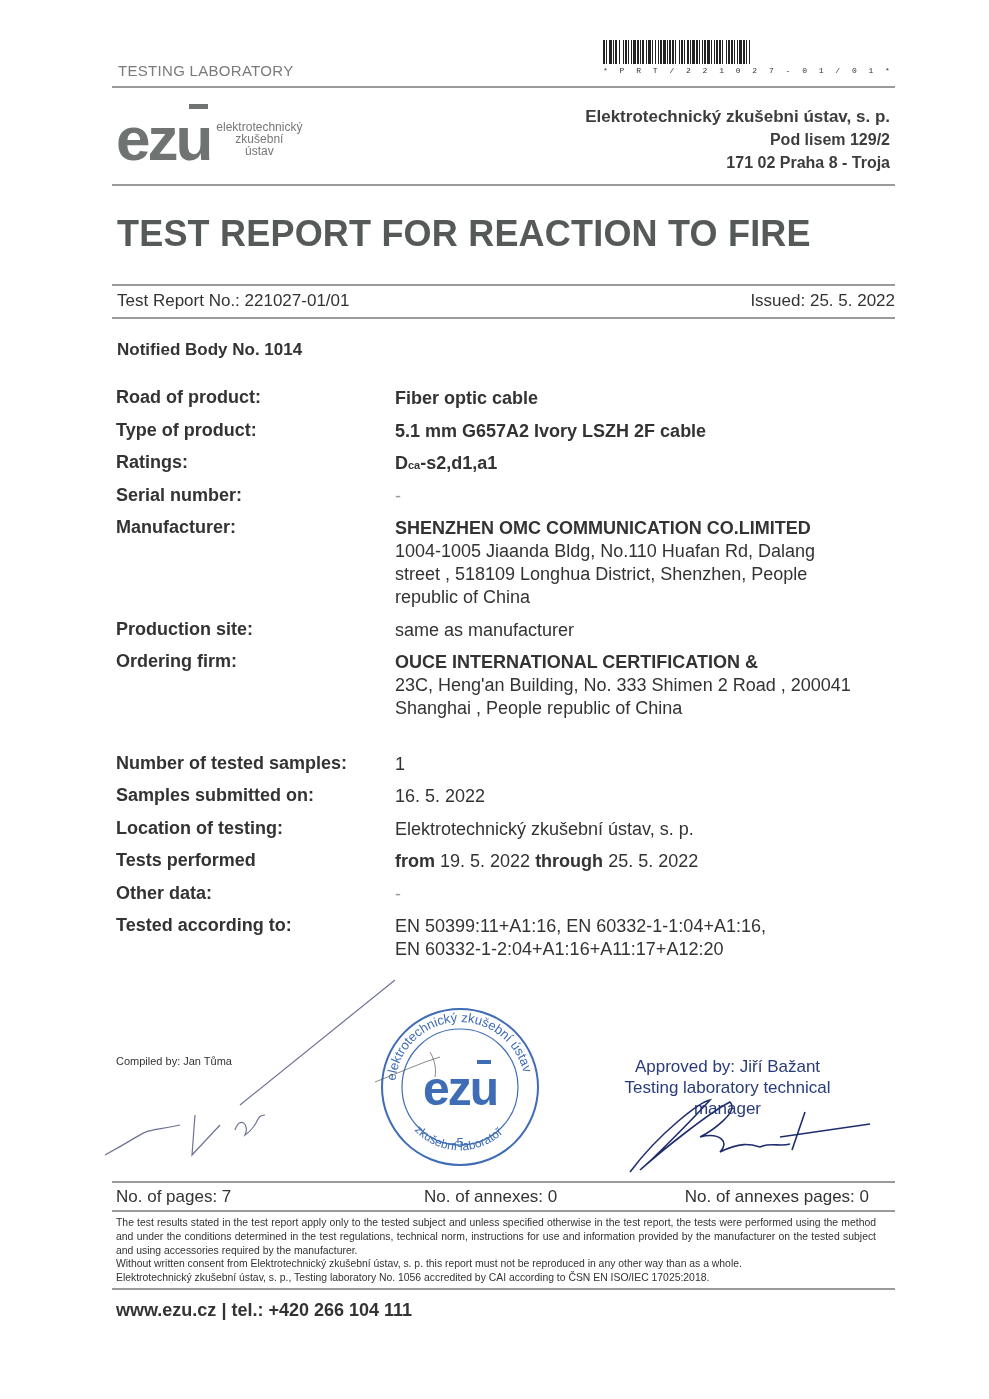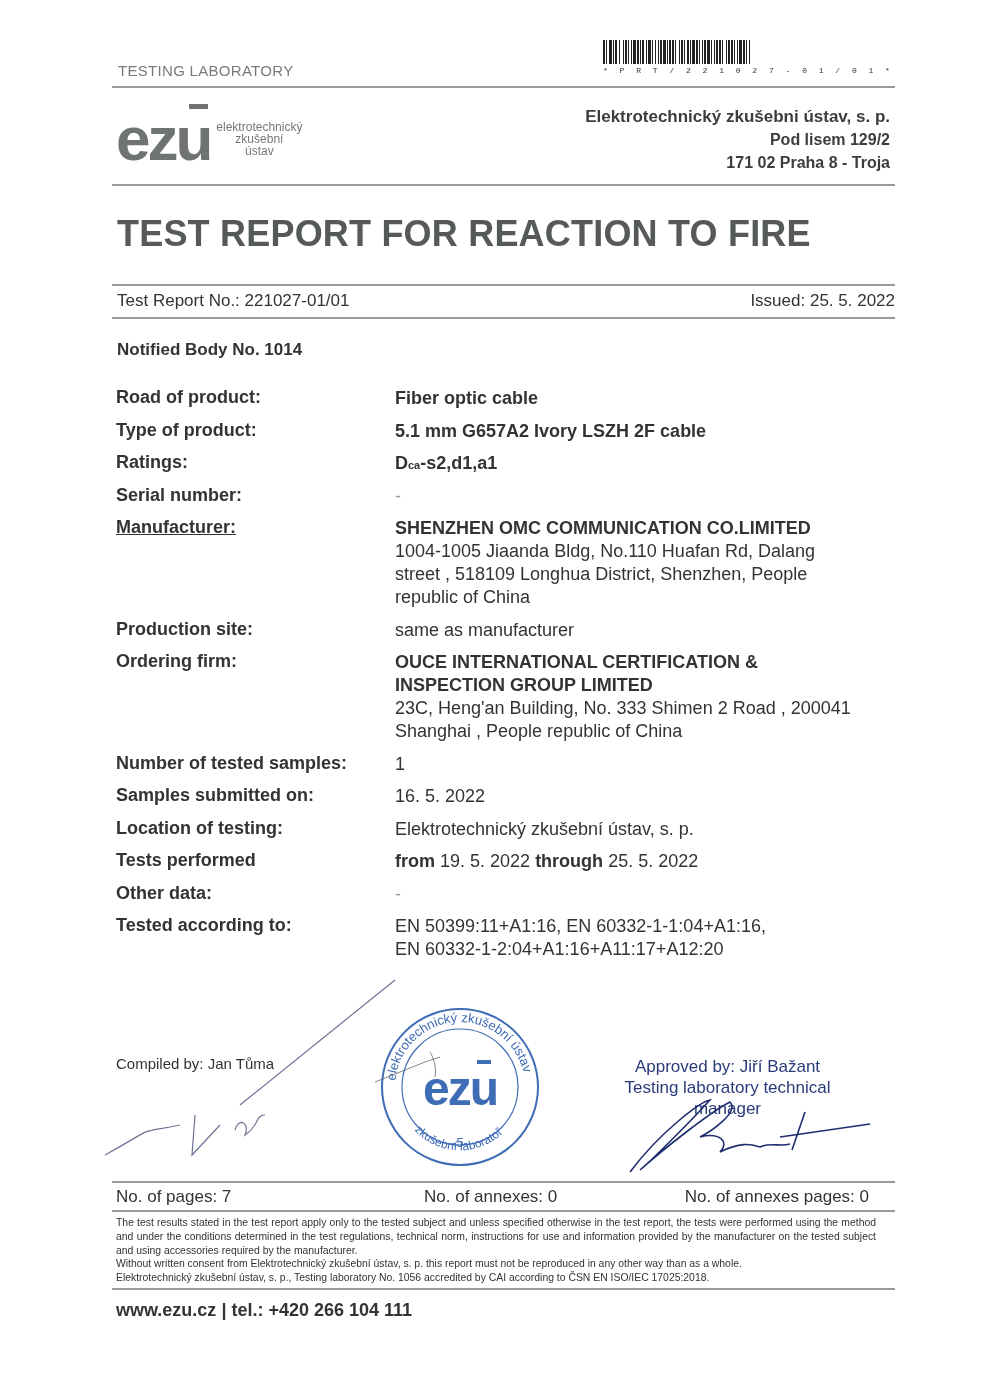--- a/index.html
+++ b/index.html
@@ -20,21 +20,21 @@
     .org { right: 99px; top: 105px; text-align: right; font-weight: bold; color: #3d3d3d; line-height: 23px; }
     .org .name { font-size: 17px; }
     .org .line { font-size: 16px; }
     .title { left: 117px; top: 213px; font-size: 36px; font-weight: bold; color: #555a59; letter-spacing: 0.2px; }
     .meta { font-size: 17px; color: #333; }
     .field-label { position: absolute; left: 116px; font-size: 18px; font-weight: bold; color: #333; }
     .field-value { position: absolute; left: 395px; font-size: 18px; color: #333; line-height: 23px; }
     .bold { font-weight: bold; }
     .sub { font-size: 11px; font-weight: bold; }
     .stamp { left: 375px; top: 997px; width: 170px; height: 180px; }
-    .sig-text { font-size: 15px; color: #333; }
+    .sig-text { font-size: 11px; color: #333; }
     .approved { left: 590px; top: 1056px; width: 275px; text-align: center; color: #2a3b7a; font-size: 17px; line-height: 21px; }
     .footer-row { font-size: 17px; color: #333; }
     .disclaimer { left: 116px; top: 1216px; width: 760px; font-size: 10.4px; line-height: 13.8px; color: #333; text-align: justify; }
     .contact { left: 116px; top: 1300px; font-size: 18px; font-weight: bold; color: #333; }
   </style>
 </head>
 <body>
 
 <div class="abs lab-title">TESTING LABORATORY</div>
 
@@ -198,35 +198,34 @@
 <div class="field-value bold" style="top:420px;">5.1 mm G657A2 Ivory LSZH 2F cable</div>
 
 <div class="field-label" style="top:452px;">Ratings:</div>
 <div class="field-value bold" style="top:452px;">
   <span>D</span><span class="sub">ca</span><span>-s2,d1,a1</span>
 </div>
 
 <div class="field-label" style="top:485px;">Serial number:</div>
 <div class="field-value" style="top:485px; color:#999;">-</div>
 
-<div class="field-label" style="top:517px;text-decoration:underline;">Manufacturer:</div>
+<div class="field-label" style="top:517px;">Manufacturer:</div>
 <div class="field-value" style="top:517px;">
   <div class="bold">SHENZHEN OMC COMMUNICATION CO.LIMITED</div>
   <div>1004-1005 Jiaanda Bldg, No.110 Huafan Rd, Dalang</div>
   <div>street , 518109 Longhua District, Shenzhen, People</div>
   <div>republic of China</div>
 </div>
 
 <div class="field-label" style="top:619px;">Production site:</div>
 <div class="field-value" style="top:619px;">same as manufacturer</div>
 
 <div class="field-label" style="top:651px;">Ordering firm:</div>
 <div class="field-value" style="top:651px;">
   <div class="bold">OUCE INTERNATIONAL CERTIFICATION &amp;</div>
-  <div class="bold">INSPECTION GROUP LIMITED</div>
   <div>23C, Heng'an Building, No. 333 Shimen 2 Road , 200041</div>
   <div>Shanghai , People republic of China</div>
 </div>
 
 <div class="field-label" style="top:753px;">Number of tested samples:</div>
 <div class="field-value" style="top:753px;">1</div>
 
 <div class="field-label" style="top:785px;">Samples submitted on:</div>
 <div class="field-value" style="top:785px;">16. 5. 2022</div>
 

